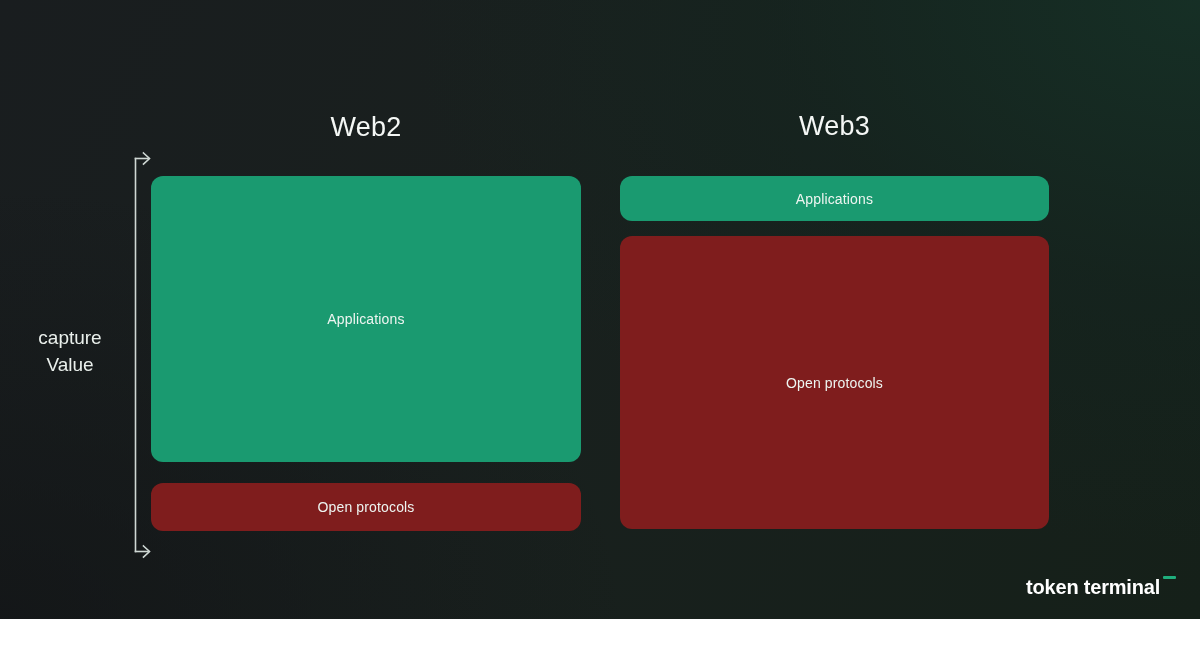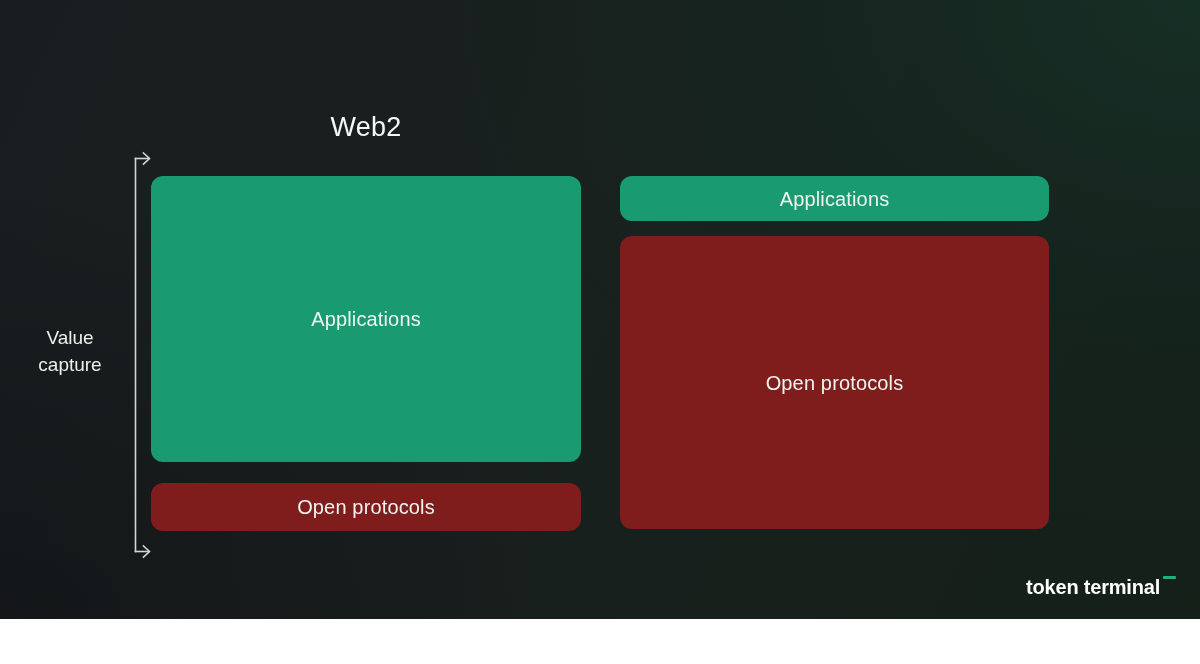--- a/index.html
+++ b/index.html
@@ -53,21 +53,21 @@
   
   .block {
     position:absolute;
     border-radius:12px;
     display:flex;
     align-items:center;
     justify-content:center;
   }
   .block-label {
     color:#eef5f1;
-    font-size:20px;
+    font-size:14px;
     font-weight:400;
     letter-spacing:0.15px;
     line-height:1;
     white-space:nowrap;
   }
 
   .green  { background:#1a9a70; }
   .purple { background:#7f1d1d; }
 
   
@@ -124,20 +124,21 @@
     top:-1px;
   }
 </style>
 </head>
 <body>
 
 <div id="stage">
 
   <div class="col-title" id="title-web2">Web2</div>
 
+  <div class="col-title" id="title-web3">Web3</div>
 
   <div class="block green" id="w2-apps">
     <span class="block-label">Applications</span>
   </div>
 
   <div class="block purple" id="w2-protocols">
     <span class="block-label">Open protocols</span>
   </div>
 
   <div class="block green" id="w3-apps">
@@ -157,22 +158,22 @@
 
       <path d="M9.5 401.5 H 22"></path>
 
       <path d="M17.5 3 L 23.5 8.5 L 17.5 14"></path>
 
       <path d="M17.5 396 L 23.5 401.5 L 17.5 407"></path>
     </g>
   </svg>
 
   <div id="value-capture-label">
+    <span>capture</span>
     <span>Value</span>
-    <span>capture</span>
   </div>
 
   <div id="brand">
     <span id="brand-text">token terminal</span>
     <span id="brand-cursor"></span>
   </div>
 
 </div>
 
 </body></html>

